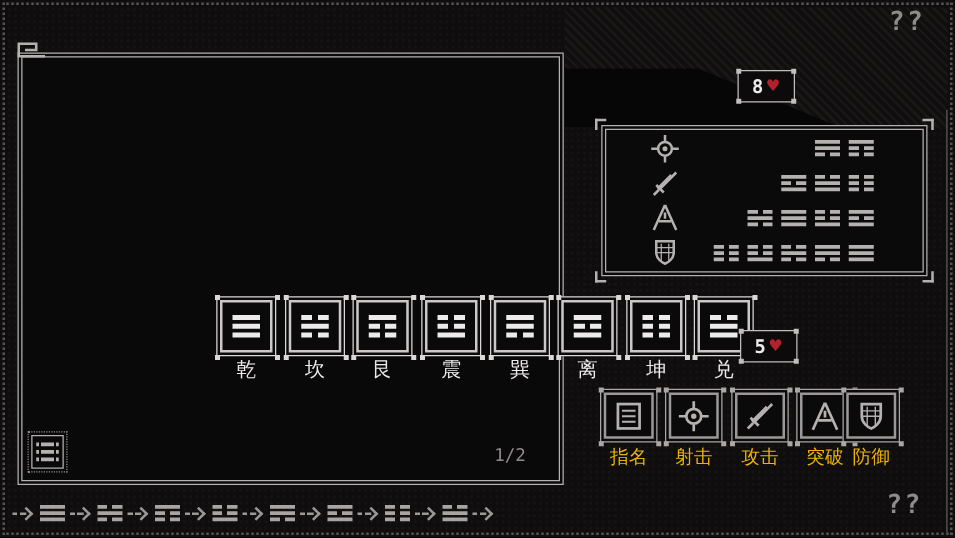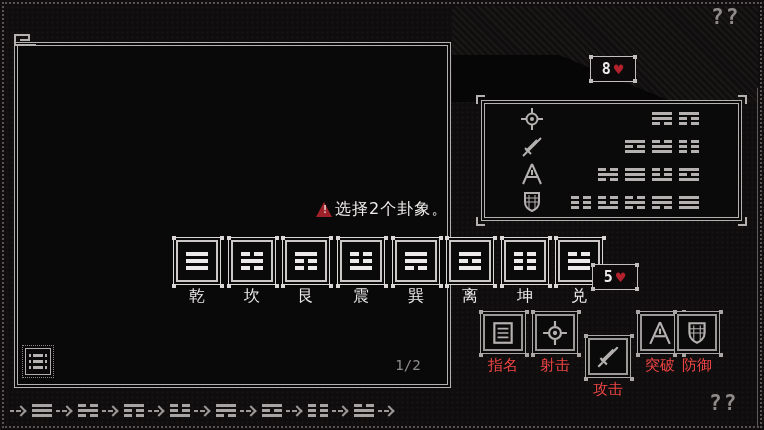--- a/index.html
+++ b/index.html
@@ -106,21 +106,21 @@
   .abtn { width:46px; height:43px; border:1px solid #aba7a7; background:#0b0a0a;
     position:relative; display:flex; align-items:center; justify-content:center;
     cursor:pointer; }
   .abtn::before { content:''; position:absolute; inset:2px; border:2px solid #9c9898; }
   .abtn::after { content:''; position:absolute; left:-2px; top:-2px;
     width:4px; height:4px; background:#aba7a7;
     box-shadow: 46px 0 0 #aba7a7, 0 43px 0 #aba7a7, 46px 43px 0 #aba7a7; }
   .abtn .aicon { width:26px; height:26px; color:#b5b1b1; position:relative; z-index:1; }
   .abtn .aicon svg { width:100%; height:100%; display:block; }
   .abtn-label { position:absolute; top:45px; width:46px; text-align:center;
-    color:#ef4444; font-size:15px; white-space:nowrap; }
+    color:#eab308; font-size:15px; white-space:nowrap; }
 
   
   .deck-icon { position:absolute; left:22px; top:345px; z-index:4;
     border:1px dotted #8e8a8a; padding:2px; background:#0a0909; cursor:pointer; }
   .deck-inner { border:1px solid #b5b1b1; padding:5px 3px; display:flex;
     flex-direction:column; gap:3px; background:#0a0909; }
   .deck-bar { width:18px; height:3px;
     background: linear-gradient(90deg, #b5b1b1 0 2px, transparent 2px 4px,
       #b5b1b1 4px 14px, transparent 14px 16px, #b5b1b1 16px 18px); }
 
@@ -280,24 +280,20 @@
             <div class="trigram mini">
               <div class="bar"></div>
               <div class="bar"></div>
               <div class="bar"></div>
             </div>
           </div>
         </div>
       </div>
   </div>
 
-  <div class="warning">
-    <div class="warn-tri"></div>
-    <div class="warning-text">选择2个卦象。</div>
-  </div>
 
   <div id="trigram-row">
       <div class="tbtn-wrap" style="left: 173px;">
         <div class="tbtn">
           <div class="trigram big">
             <div class="bar"></div>
             <div class="bar"></div>
             <div class="bar"></div>
           </div>
         </div>
@@ -397,21 +393,21 @@
           <span class="aicon">
             <svg viewBox="0 0 24 24" fill="none" stroke="currentColor" stroke-width="2">
               <circle cx="12" cy="12" r="5.5"></circle>
               <path d="M12 1v5M12 18v5M1 12h5M18 12h5"></path>
               <circle cx="12" cy="12" r="1" fill="currentColor"></circle>
             </svg>
           </span>
         </div>
         <div class="abtn-label">射击</div>
       </div>
-      <div class="abtn-wrap" style="left: 585px; margin-top: 24px;">
+      <div class="abtn-wrap" style="left: 585px;">
         <div class="abtn">
           <span class="aicon">
             <svg viewBox="0 0 24 24" fill="none" stroke="currentColor" stroke-width="2">
               <path d="M7 17L18 6l3-3-3 3"></path>
               <path d="M6 16L17 5"></path>
               <path d="M5 13l6 6"></path>
               <path d="M7 17l-4 4"></path>
             </svg>
           </span>
         </div>

